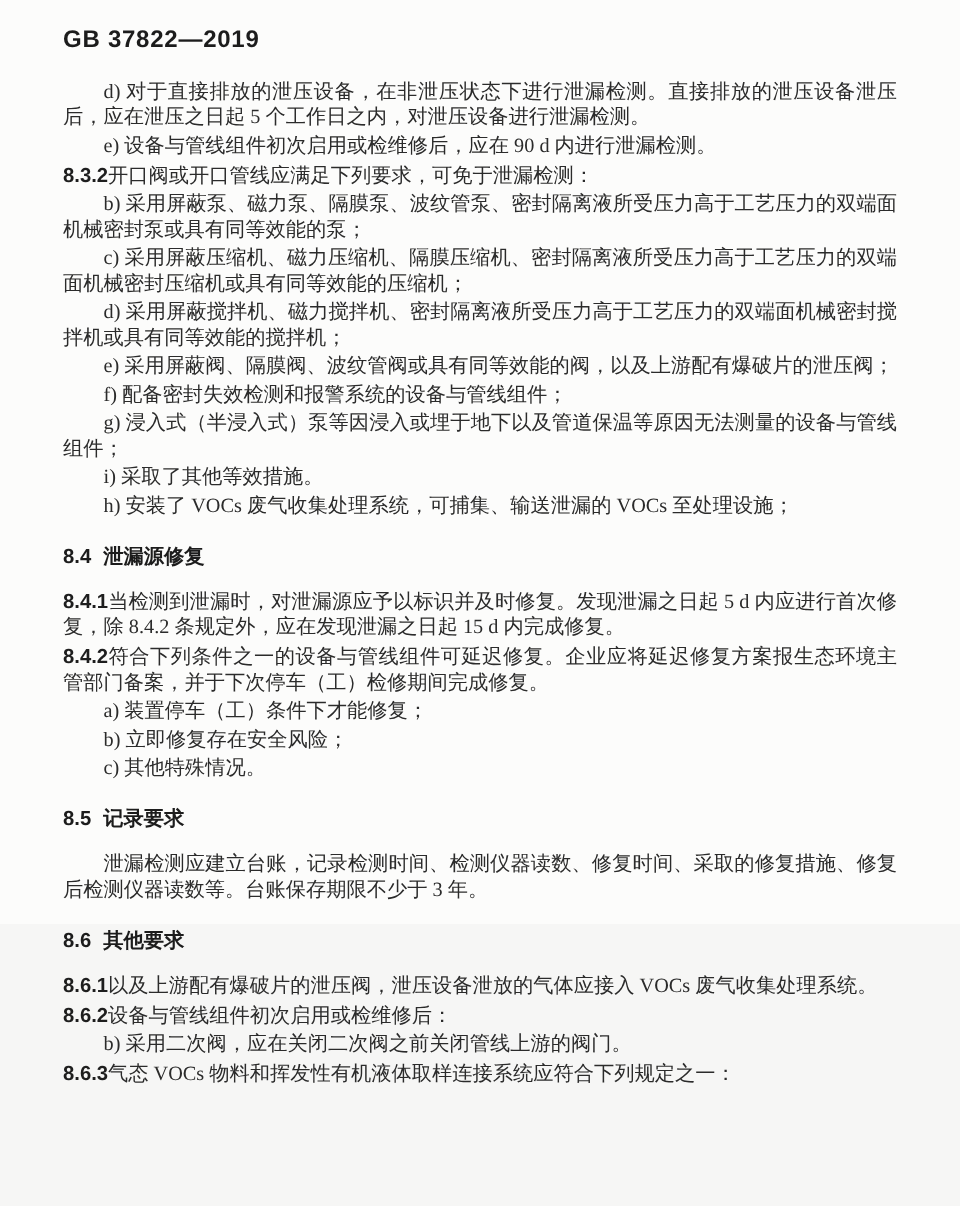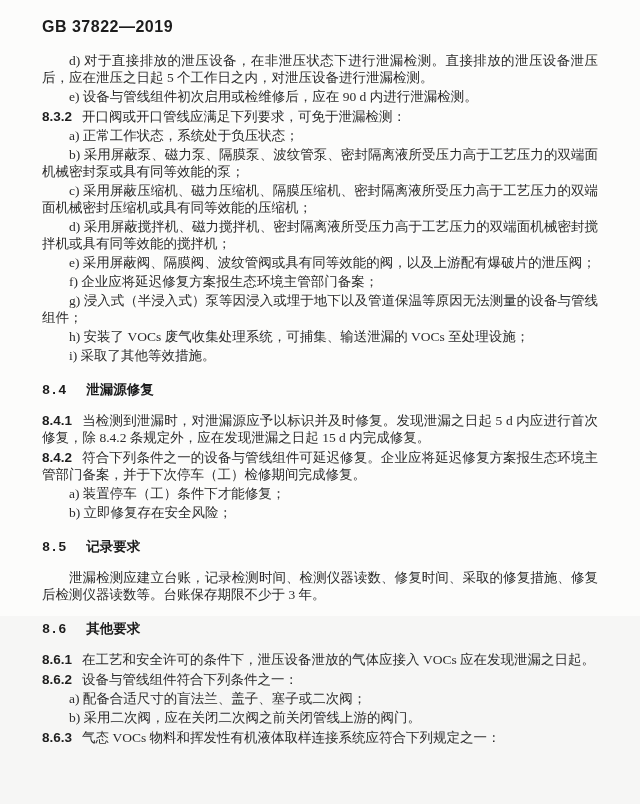--- a/index.html
+++ b/index.html
@@ -42,60 +42,57 @@
   }
   p.clause {
     margin: 3px 0 1px 0;
     padding: 0;
     text-indent: 0;
   }
   p.clause .num {
     font-family: "Liberation Sans", "DejaVu Sans", sans-serif;
     font-weight: bold;
     color: #1e1e1e;
-    margin-right: 10px;
   }
   h2.sec-heading {
     font-family: "Liberation Sans", "DejaVu Sans", sans-serif;
     font-weight: bold;
     font-size: 13.5px;
     color: #1c1c1c;
     margin: 17px 0 13px 0;
     text-indent: 0;
   }
   h2.sec-heading .num {
-    margin-right: 20px;
-    font-family: Liberation Mono, monospace;
+    margin-right: 8px;
   }
 </style>
 </head>
 <body>
 
 <div class="page">
   <div class="doc-header">GB 37822—2019</div>
   <div id="doc-body">
       <p class="item">d) 对于直接排放的泄压设备，在非泄压状态下进行泄漏检测。直接排放的泄压设备泄压后，应在泄压之日起 5 个工作日之内，对泄压设备进行泄漏检测。</p>
       <p class="item">e) 设备与管线组件初次启用或检维修后，应在 90 d 内进行泄漏检测。</p>
       <p class="clause"><span class="num">8.3.2</span><span>开口阀或开口管线应满足下列要求，可免于泄漏检测：</span></p>
-      <p class="item">a) 正常工作状态，系统处于负压状态；</p>
       <p class="item">b) 采用屏蔽泵、磁力泵、隔膜泵、波纹管泵、密封隔离液所受压力高于工艺压力的双端面机械密封泵或具有同等效能的泵；</p>
       <p class="item">c) 采用屏蔽压缩机、磁力压缩机、隔膜压缩机、密封隔离液所受压力高于工艺压力的双端面机械密封压缩机或具有同等效能的压缩机；</p>
       <p class="item">d) 采用屏蔽搅拌机、磁力搅拌机、密封隔离液所受压力高于工艺压力的双端面机械密封搅拌机或具有同等效能的搅拌机；</p>
       <p class="item">e) 采用屏蔽阀、隔膜阀、波纹管阀或具有同等效能的阀，以及上游配有爆破片的泄压阀；</p>
-      <p class="item">f) 企业应将延迟修复方案报生态环境主管部门备案；</p>
+      <p class="item">f) 配备密封失效检测和报警系统的设备与管线组件；</p>
       <p class="item">g) 浸入式（半浸入式）泵等因浸入或埋于地下以及管道保温等原因无法测量的设备与管线组件；</p>
+      <p class="item">i) 采取了其他等效措施。</p>
       <p class="item">h) 安装了 VOCs 废气收集处理系统，可捕集、输送泄漏的 VOCs 至处理设施；</p>
-      <p class="item">i) 采取了其他等效措施。</p>
       <h2 class="sec-heading"><span class="num">8.4</span><span class="title">泄漏源修复</span></h2>
       <p class="clause"><span class="num">8.4.1</span><span>当检测到泄漏时，对泄漏源应予以标识并及时修复。发现泄漏之日起 5 d 内应进行首次修复，除 8.4.2 条规定外，应在发现泄漏之日起 15 d 内完成修复。</span></p>
       <p class="clause"><span class="num">8.4.2</span><span>符合下列条件之一的设备与管线组件可延迟修复。企业应将延迟修复方案报生态环境主管部门备案，并于下次停车（工）检修期间完成修复。</span></p>
       <p class="item">a) 装置停车（工）条件下才能修复；</p>
       <p class="item">b) 立即修复存在安全风险；</p>
+      <p class="item">c) 其他特殊情况。</p>
       <h2 class="sec-heading"><span class="num">8.5</span><span class="title">记录要求</span></h2>
       <p class="para">泄漏检测应建立台账，记录检测时间、检测仪器读数、修复时间、采取的修复措施、修复后检测仪器读数等。台账保存期限不少于 3 年。</p>
       <h2 class="sec-heading"><span class="num">8.6</span><span class="title">其他要求</span></h2>
-      <p class="clause"><span class="num">8.6.1</span><span>在工艺和安全许可的条件下，泄压设备泄放的气体应接入 VOCs 应在发现泄漏之日起。</span></p>
-      <p class="clause"><span class="num">8.6.2</span><span>设备与管线组件符合下列条件之一：</span></p>
-      <p class="item">a) 配备合适尺寸的盲法兰、盖子、塞子或二次阀；</p>
+      <p class="clause"><span class="num">8.6.1</span><span>以及上游配有爆破片的泄压阀，泄压设备泄放的气体应接入 VOCs 废气收集处理系统。</span></p>
+      <p class="clause"><span class="num">8.6.2</span><span>设备与管线组件初次启用或检维修后：</span></p>
       <p class="item">b) 采用二次阀，应在关闭二次阀之前关闭管线上游的阀门。</p>
       <p class="clause"><span class="num">8.6.3</span><span>气态 VOCs 物料和挥发性有机液体取样连接系统应符合下列规定之一：</span></p>
     </div>
 </div>
 
 </body></html>

